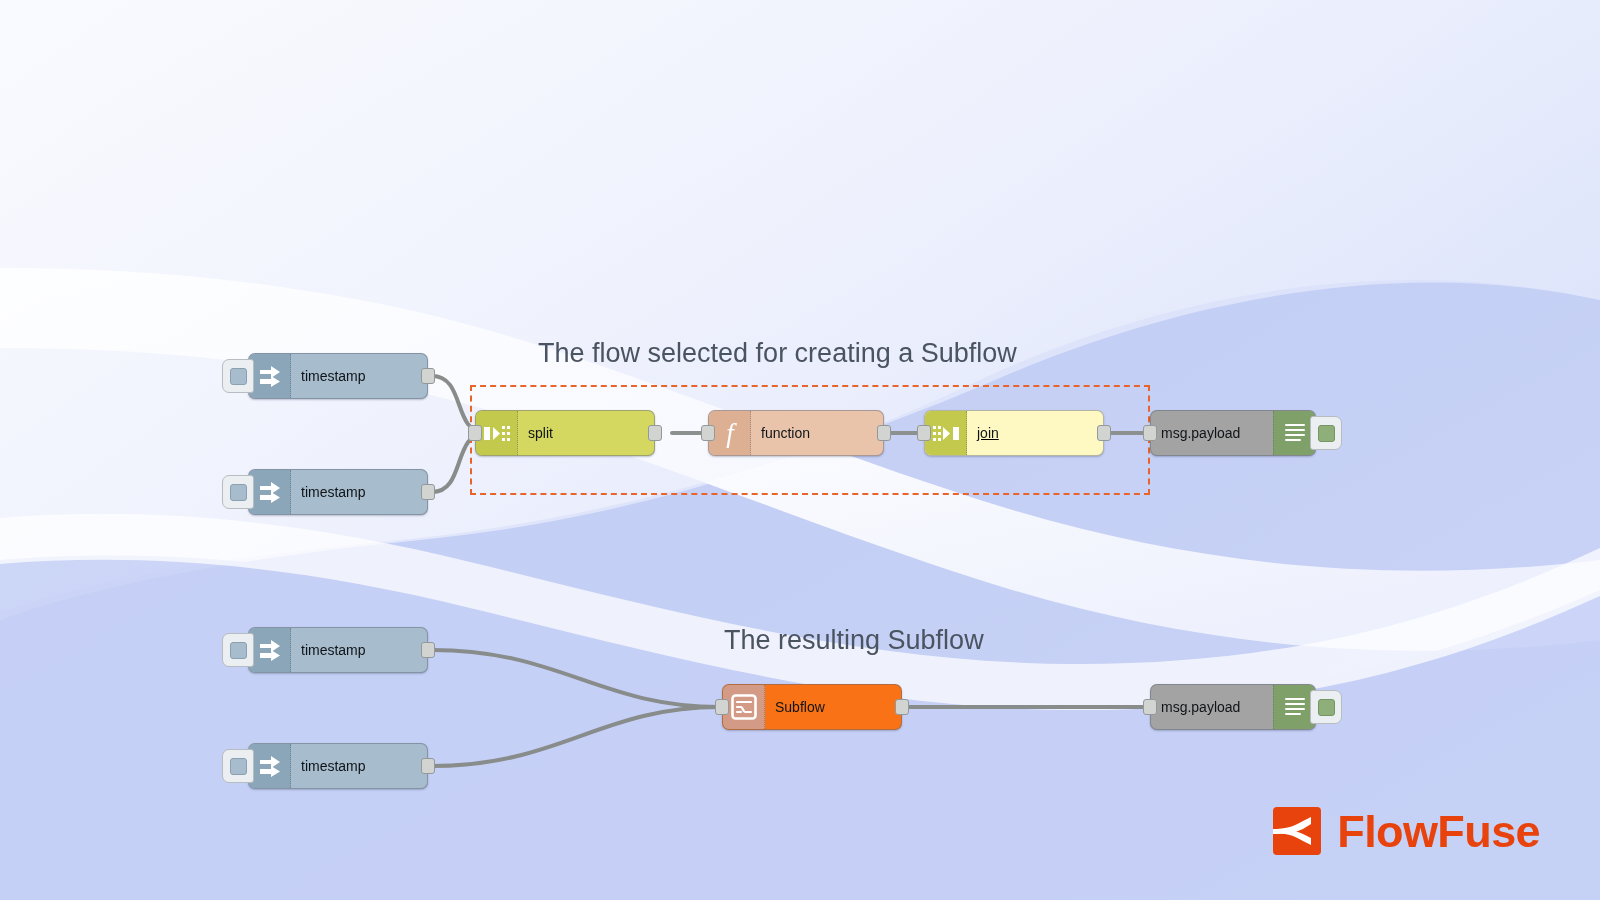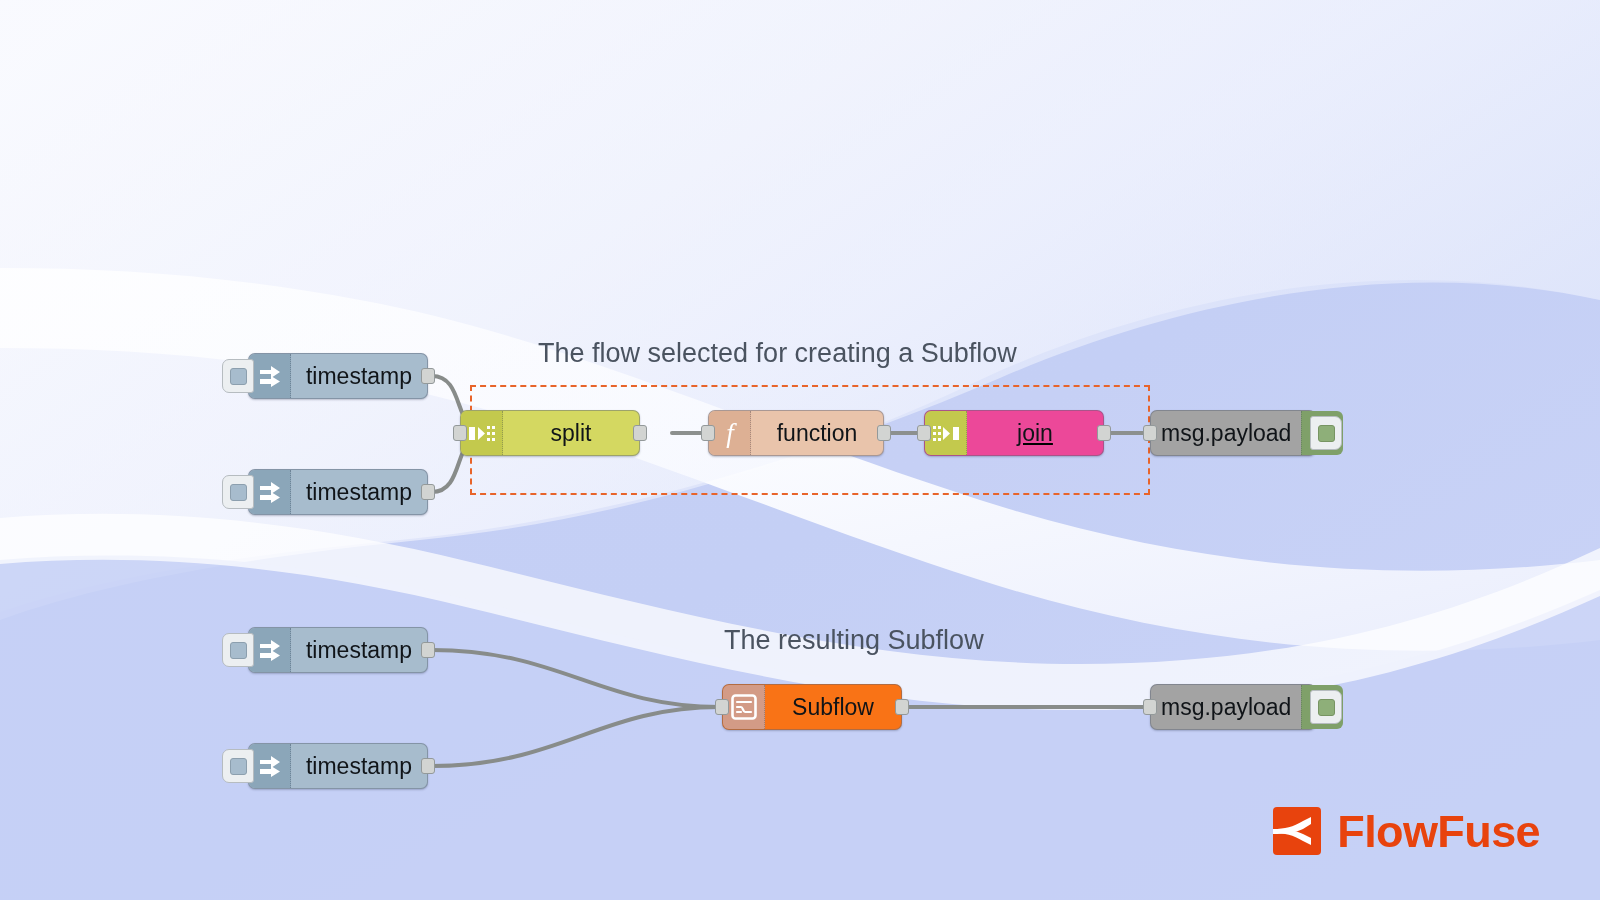--- a/index.html
+++ b/index.html
@@ -91,33 +91,32 @@
     border-radius: 6px 0 0 6px;
     background: rgba(0,0,0,0.07);
   }
   .node-icon-box.right {
     border-right: none;
     border-left: 1px dotted rgba(60,70,90,0.30);
     border-radius: 0 6px 6px 0;
   }
   .node-label {
     flex: 1 1 auto;
-    text-align: center;
-    font-size: 23px;
+    font-size: 14px;
     color: #101418;
     padding: 0 10px;
     white-space: nowrap;
   }
 
   
   .n-inject   { background: #a7bccd; }
   .n-inject .node-icon-box { background: #8ba6b9; }
   .n-split    { background: #d4d861; }
   .n-split .node-icon-box { background: #c3c94d; }
-  .n-join     { background: #ec4899; text-decoration: underline; }
+  .n-join     { background: #fef9c3; text-decoration: underline; }
   .n-join .node-icon-box { background: #c3c94d; }
   .n-function { background: #e9c4ab; }
   .n-function .node-icon-box { background: #ddb094; }
   .n-debug    { background: #a3a3a3; }
   .n-debug .node-icon-box.right { background: #7fa069; }
   .n-subflow  { background: #f97316; }
   .n-subflow .node-icon-box { background: #d39b86; }
 
   
   .port {
@@ -283,21 +282,21 @@
       <div class="node-icon-box">
         <svg width="26" height="24" viewBox="0 0 26 24">
           <path d="M3,6 H14 V2 L23,8 L14,14 V10 H3 Z" fill="#ffffff"></path>
           <path d="M3,15 H14 V12 L23,17.5 L14,23 V20 H3 Z" fill="#ffffff"></path>
         </svg>
       </div>
       <div class="node-label">timestamp</div>
       <div class="port out"></div>
     </div>
 
-    <div class="node n-split" style="left:460px; top:410px; width:180px;">
+    <div class="node n-split" style="left:475px; top:410px; width:180px;">
       <div class="port in"></div>
       <div class="node-icon-box">
         <svg width="28" height="20" viewBox="0 0 28 20">
           <rect x="1" y="4" width="6" height="13" fill="#ffffff"></rect>
           <path d="M10,4 L17,10.5 L10,17 Z" fill="#ffffff"></path>
           <g fill="#ffffff">
             <rect x="19" y="3" width="3" height="3"></rect>
               <rect x="24" y="3" width="3" height="3"></rect>
             <rect x="19" y="9" width="3" height="3"></rect>
               <rect x="24" y="9" width="3" height="3"></rect>

